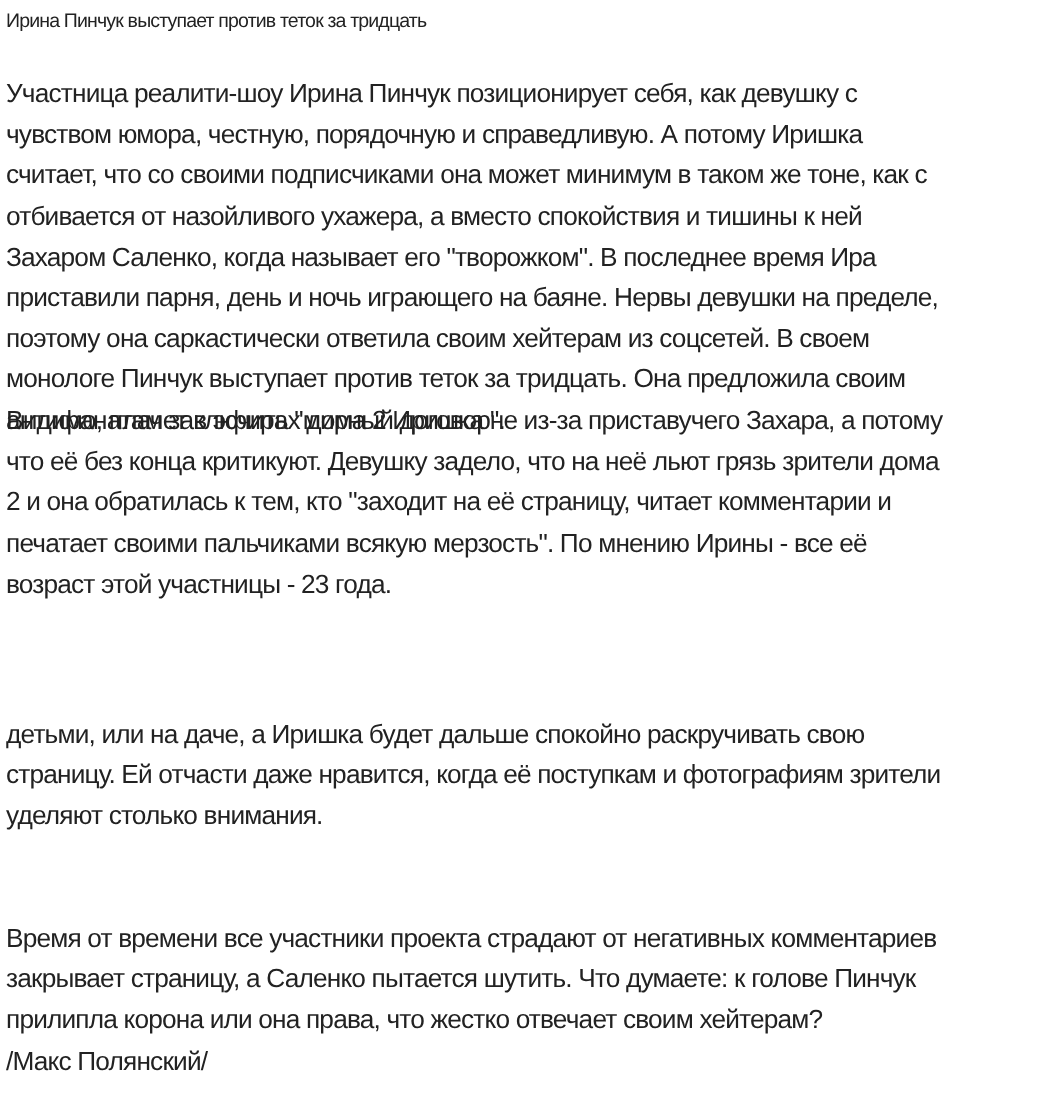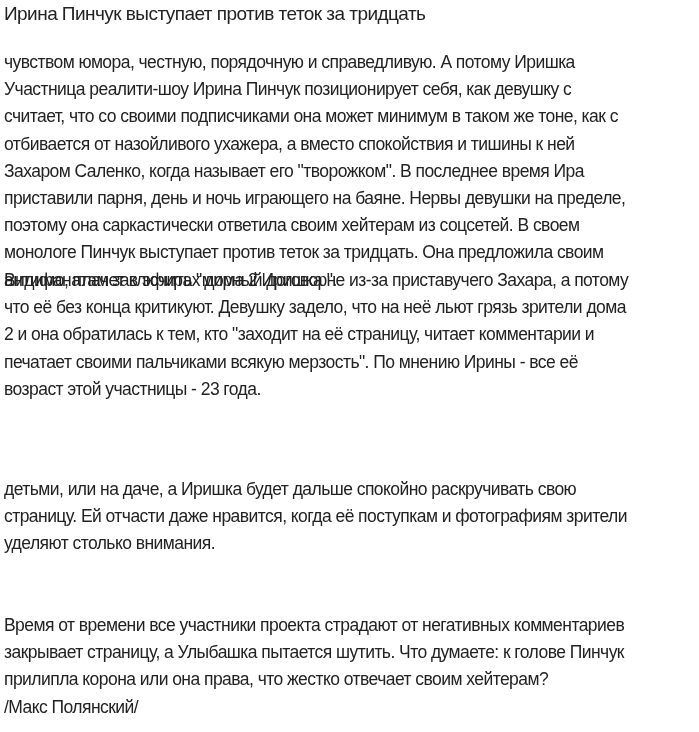--- a/index.html
+++ b/index.html
@@ -16,21 +16,21 @@
       color: #222222;
     }
     .article {
       position: absolute;
       left: 4px;
       top: 0px;
       width: 692px;
     }
     .title {
       margin: 0;
-      font-size: 19px;
+      font-size: 13px;
       font-weight: normal;
       line-height: 27px;
       letter-spacing: -0.55px;
       white-space: nowrap;
     }
     .para {
       margin: 0;
       font-size: 17.5px;
       line-height: 27.2px;
       letter-spacing: -0.55px;
@@ -41,22 +41,22 @@
     .p3 { position: absolute; top: 476px; }
     .p4 { position: absolute; top: 612px; }
   </style>
 </head>
 <body>
 
 <div class="article">
   <h1 class="title">Ирина Пинчук выступает против теток за тридцать</h1>
 
   <p class="para p1">
+    <span class="line">Участница реалити-шоу Ирина Пинчук позиционирует себя, как девушку с</span>
     <span class="line">чувством юмора, честную, порядочную и справедливую. А потому Иришка</span>
-    <span class="line">Участница реалити-шоу Ирина Пинчук позиционирует себя, как девушку с</span>
     <span class="line">считает, что со своими подписчиками она может минимум в таком же тоне, как с</span>
     <span class="line">отбивается от назойливого ухажера, а вместо спокойствия и тишины к ней</span>
     <span class="line">Захаром Саленко, когда называет его "творожком". В последнее время Ира</span>
     <span class="line">приставили парня, день и ночь играющего на баяне. Нервы девушки на пределе,</span>
     <span class="line">поэтому она саркастически ответила своим хейтерам из соцсетей. В своем</span>
     <span class="line">монологе Пинчук выступает против теток за тридцать. Она предложила своим</span>
     <span class="line">антифанатам заключить "мирный договор".</span>
   </p>
 
   <p class="para p2">
@@ -68,17 +68,17 @@
   </p>
 
   <p class="para p3">
     <span class="line">детьми, или на даче, а Иришка будет дальше спокойно раскручивать свою</span>
     <span class="line">страницу. Ей отчасти даже нравится, когда её поступкам и фотографиям зрители</span>
     <span class="line">уделяют столько внимания.</span>
   </p>
 
   <p class="para p4">
     <span class="line">Время от времени все участники проекта страдают от негативных комментариев</span>
-    <span class="line">закрывает страницу, а Улыбашка пытается шутить. Что думаете: к голове Пинчук</span>
+    <span class="line">закрывает страницу, а Саленко пытается шутить. Что думаете: к голове Пинчук</span>
     <span class="line">прилипла корона или она права, что жестко отвечает своим хейтерам?</span>
     <span class="line">/Макс Полянский/</span>
   </p>
 </div>
 
 </body></html>

